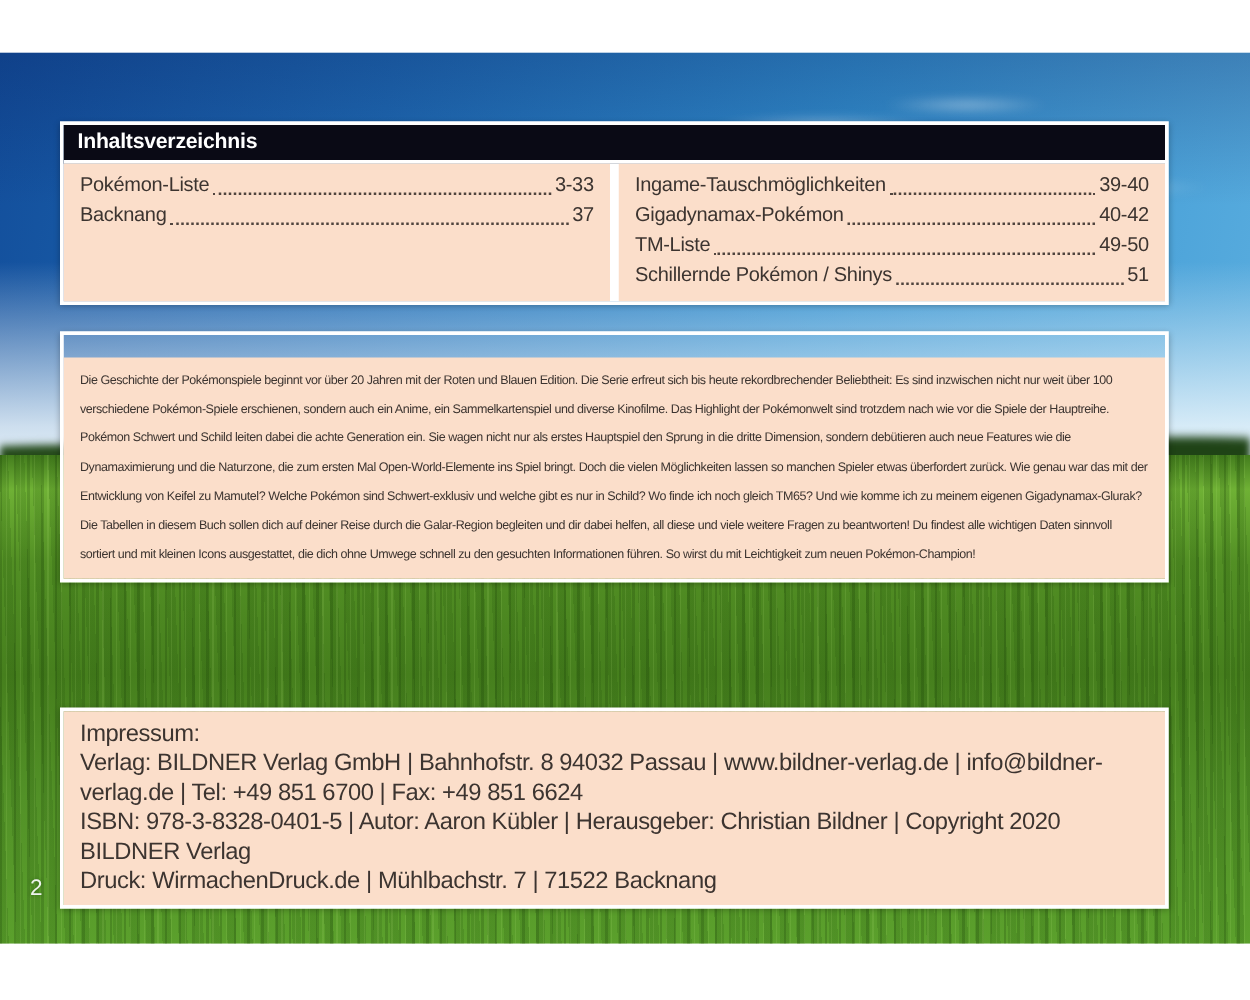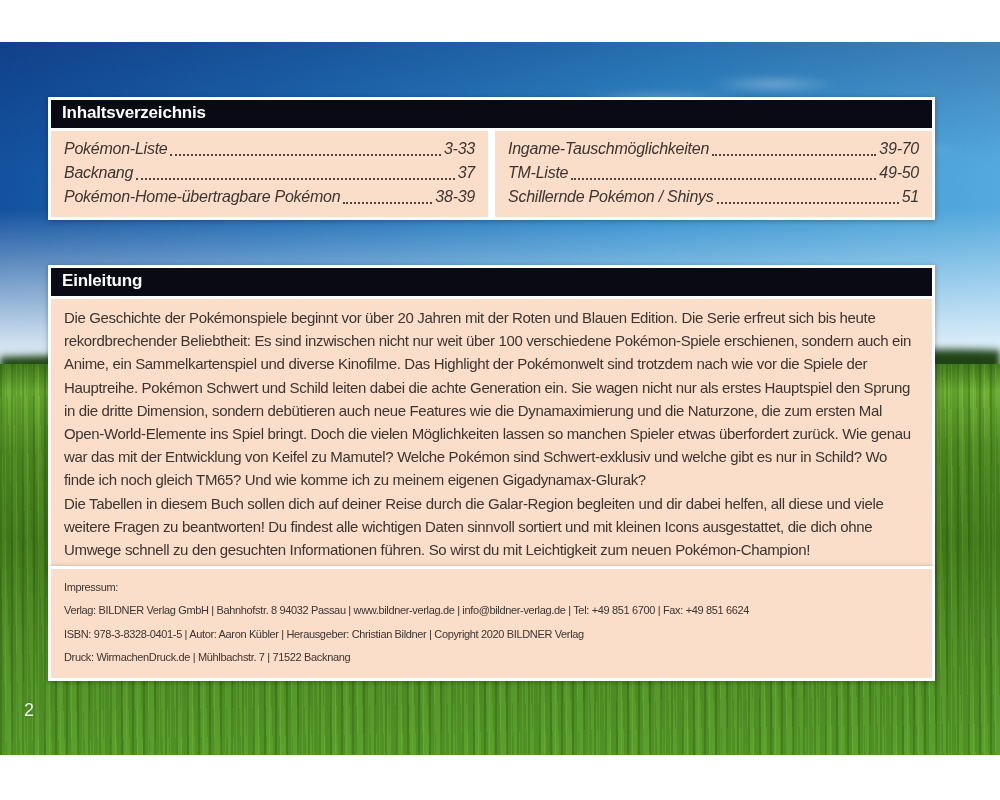--- a/index.html
+++ b/index.html
@@ -54,29 +54,29 @@
   .box header {
     display:block; background:#0a0a15; color:#ffffff;
     font-weight:bold; font-size:17px; letter-spacing:-0.2px;
     padding:3px 11px 5px; border-bottom:3px solid #ffffff;
   }
   .box-body { background:#fbdeca; color:#3c3430; }
 
   .toc { top:97px; }
   .toc-body { display:flex; gap:7px; background:#ffffff; }
   .toc-col { flex:1 1 0; background:#fbdeca; padding:6px 13px 8px; }
-  .toc-row { display:flex; font-size:16px; letter-spacing:-0.25px; line-height:24px; color:#3c3430;font-style:italic; }
+  .toc-row { display:flex; font-size:16px; letter-spacing:-0.25px; line-height:24px; color:#3c3430; }
   .toc-dots { flex:1; border-bottom:2px dotted #50443e; margin:0 3px; align-self:flex-end; transform:translateY(-5px); }
 
   .intro { top:265px; }
-  .intro .box-body { padding:7px 13px 8px; font-size:15px; letter-spacing:-0.35px; line-height:23.2px; }
+  .intro .box-body { padding:7px 13px 8px; font-size:10px; letter-spacing:-0.35px; line-height:23.2px;margin-top:18px; }
   .intro p { margin:0; }
 
   .imprint { top:566px; }
-  .imprint .box-body { padding:7px 13px 8px; font-size:11px; letter-spacing:-0.35px; line-height:23.4px; }
+  .imprint .box-body { padding:7px 13px 8px; font-size:19px; letter-spacing:-0.35px; line-height:23.4px; }
   .imprint .line { margin:0; }
 
   .page-num {
     position:absolute; left:24px; top:700px;
     color:#eef3ee; font-size:18px; text-shadow:0 0 3px rgba(0,40,0,0.35);
   }
 </style>
 </head>
 <body>
 
@@ -98,50 +98,47 @@
         <div class="toc-row">
           <span class="toc-lbl">Pokémon-Liste</span>
           <span class="toc-dots"></span>
           <span class="toc-pg">3-33</span>
         </div>
         <div class="toc-row">
           <span class="toc-lbl">Backnang</span>
           <span class="toc-dots"></span>
           <span class="toc-pg">37</span>
         </div>
-        <div class="toc-row">
-          <span class="toc-lbl">Pokémon-Home-übertragbare Pokémon</span>
-          <span class="toc-dots"></span>
-          <span class="toc-pg">38-39</span>
-        </div>
       </div>
       <div class="toc-col">
         <div class="toc-row">
           <span class="toc-lbl">Ingame-Tauschmöglichkeiten</span>
           <span class="toc-dots"></span>
-          <span class="toc-pg">39-70</span>
+          <span class="toc-pg">39-40</span>
+        </div>
+        <div class="toc-row">
+          <span class="toc-lbl">Gigadynamax-Pokémon</span>
+          <span class="toc-dots"></span>
+          <span class="toc-pg">40-42</span>
         </div>
         <div class="toc-row">
           <span class="toc-lbl">TM-Liste</span>
           <span class="toc-dots"></span>
           <span class="toc-pg">49-50</span>
         </div>
         <div class="toc-row">
           <span class="toc-lbl">Schillernde Pokémon / Shinys</span>
           <span class="toc-dots"></span>
           <span class="toc-pg">51</span>
         </div>
       </div>
     </div>
   </section>
 
   <section class="box intro">
-    <header>
-      <span>Einleitung</span>
-    </header>
     <div class="box-body">
       <p>Die Geschichte der Pokémonspiele beginnt vor über 20 Jahren mit der Roten und Blauen Edition. Die Serie erfreut sich bis heute rekordbrechender Beliebtheit: Es sind inzwischen nicht nur weit über 100 verschiedene Pokémon-Spiele erschienen, sondern auch ein Anime, ein Sammelkartenspiel und diverse Kinofilme. Das Highlight der Pokémonwelt sind trotzdem nach wie vor die Spiele der Hauptreihe. Pokémon Schwert und Schild leiten dabei die achte Generation ein. Sie wagen nicht nur als erstes Hauptspiel den Sprung in die dritte Dimension, sondern debütieren auch neue Features wie die Dynamaximierung und die Naturzone, die zum ersten Mal Open-World-Elemente ins Spiel bringt. Doch die vielen Möglichkeiten lassen so manchen Spieler etwas überfordert zurück. Wie genau war das mit der Entwicklung von Keifel zu Mamutel? Welche Pokémon sind Schwert-exklusiv und welche gibt es nur in Schild? Wo finde ich noch gleich TM65? Und wie komme ich zu meinem eigenen Gigadynamax-Glurak?</p>
       <p>Die Tabellen in diesem Buch sollen dich auf deiner Reise durch die Galar-Region begleiten und dir dabei helfen, all diese und viele weitere Fragen zu beantworten! Du findest alle wichtigen Daten sinnvoll sortiert und mit kleinen Icons ausgestattet, die dich ohne Umwege schnell zu den gesuchten Informationen führen. So wirst du mit Leichtigkeit zum neuen Pokémon-Champion!</p>
     </div>
   </section>
 
   <section class="box imprint">
     <div class="box-body">
       <div class="line">Impressum:</div>
       <div class="line">Verlag: BILDNER Verlag GmbH | Bahnhofstr. 8  94032 Passau | www.bildner-verlag.de | info@bildner-verlag.de | Tel: +49 851 6700 | Fax: +49 851 6624</div>

